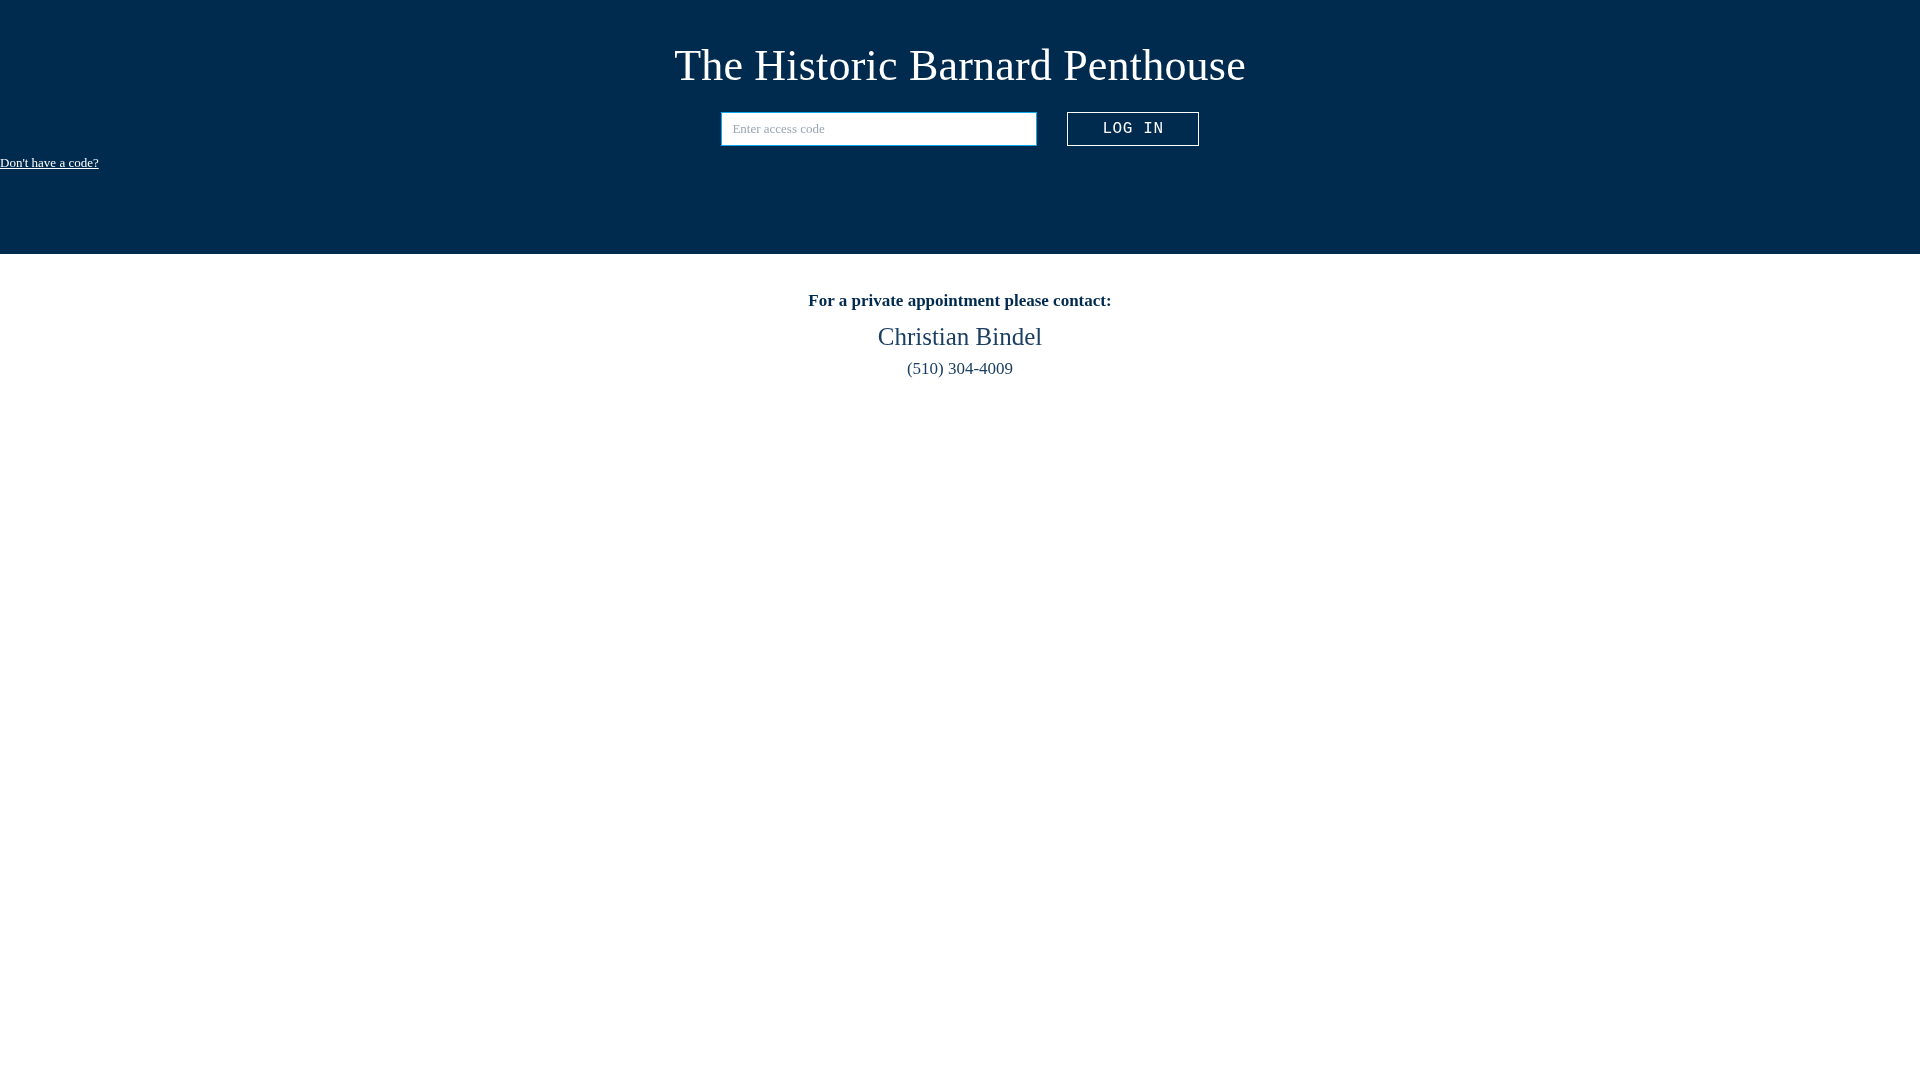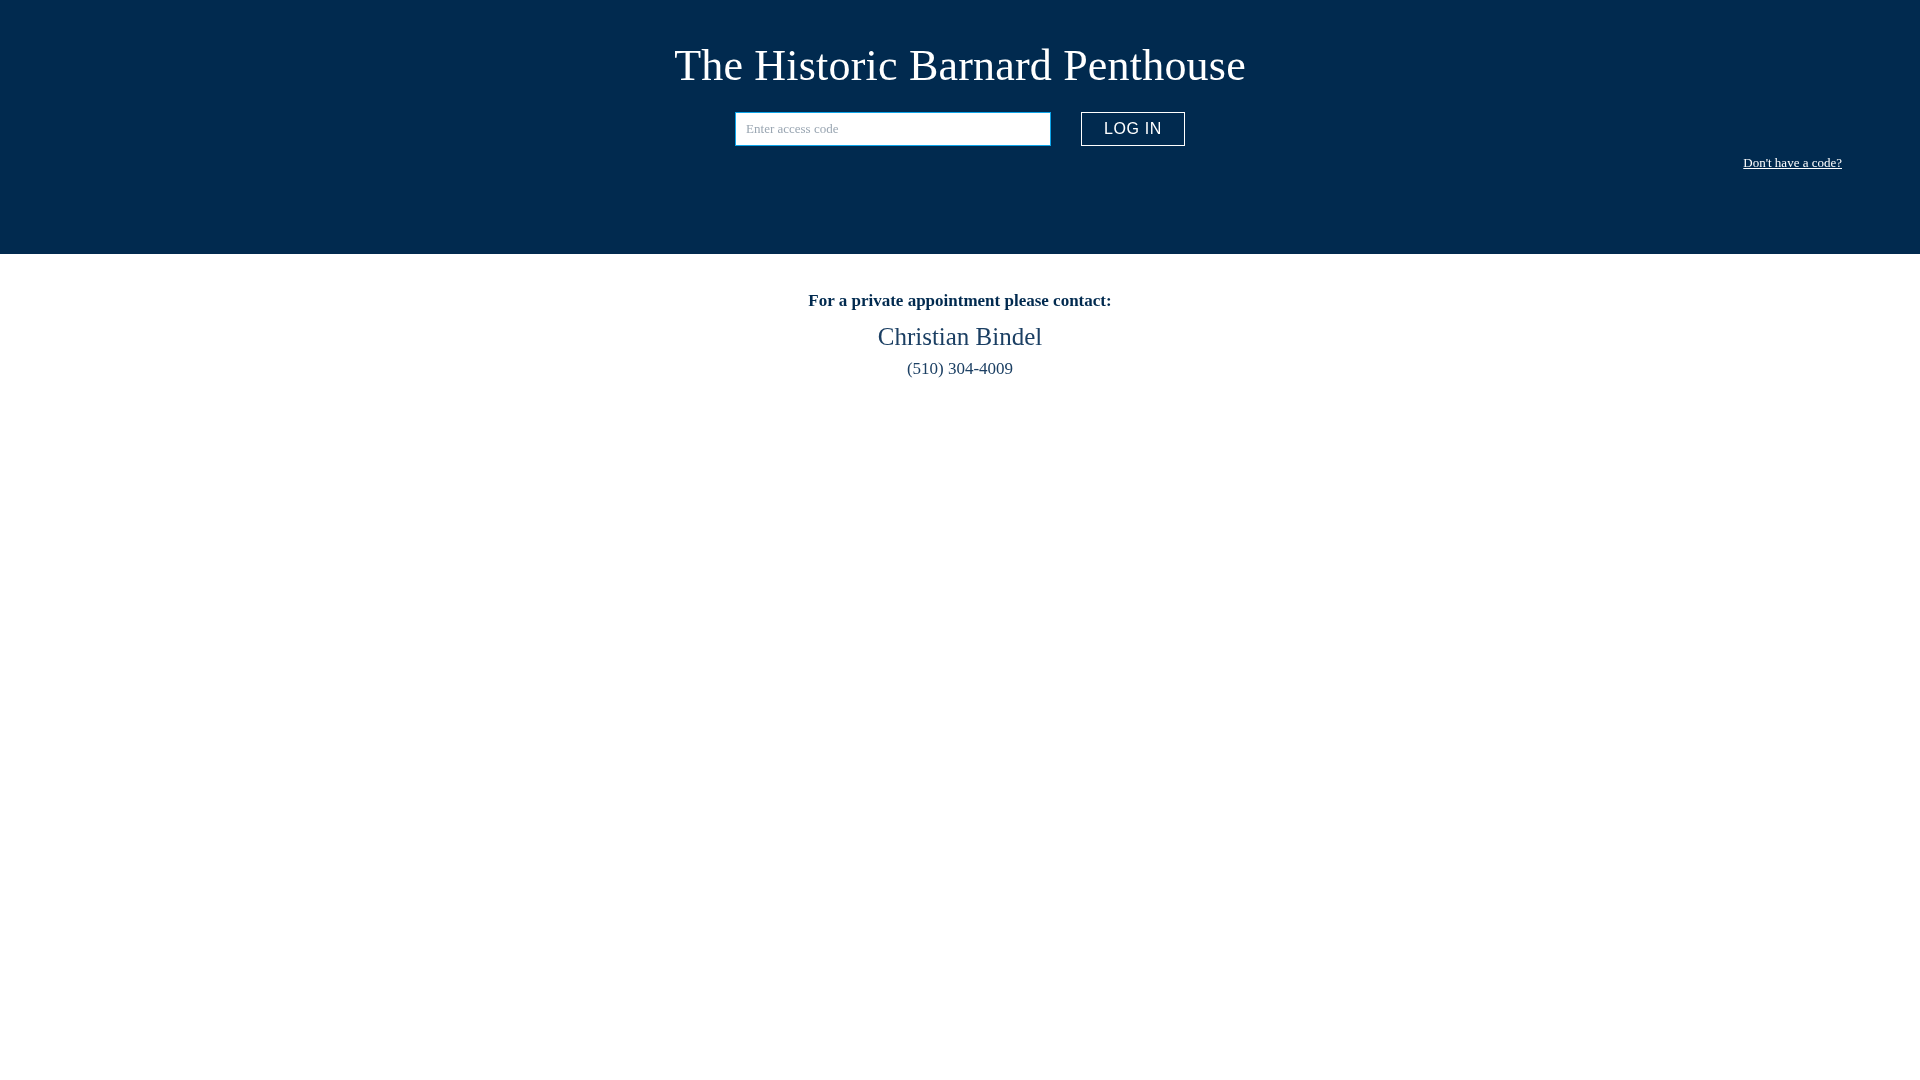--- a/index.html
+++ b/index.html
@@ -54,33 +54,33 @@
   }
   #access-code-input::placeholder {
     color: #9aa6b2;
     font-family: "Liberation Serif", serif;
     font-size: 13px;
   }
 
   #login-button {
     height: 34px;
     box-sizing: border-box;
-    padding: 0 22px;
+    padding: 0 34px;
     border: 1px solid #ffffff;
     background: #012a4f;
     color: #ffffff;
-    font-family: Liberation Sans, sans-serif;
+    font-family: Liberation Mono, monospace;
     font-size: 16px;
     letter-spacing: 0.6px;
     cursor: pointer;
   }
 
   #no-code-link-wrap {
     margin-top: 7px;
-    text-align: right;
+    text-align: left;
     padding-right: 78px;
   }
 
   #no-code-link {
     color: #ffffff;
     font-family: "Liberation Serif", serif;
     font-size: 13px;
     text-decoration: underline;
     cursor: pointer;
   }

